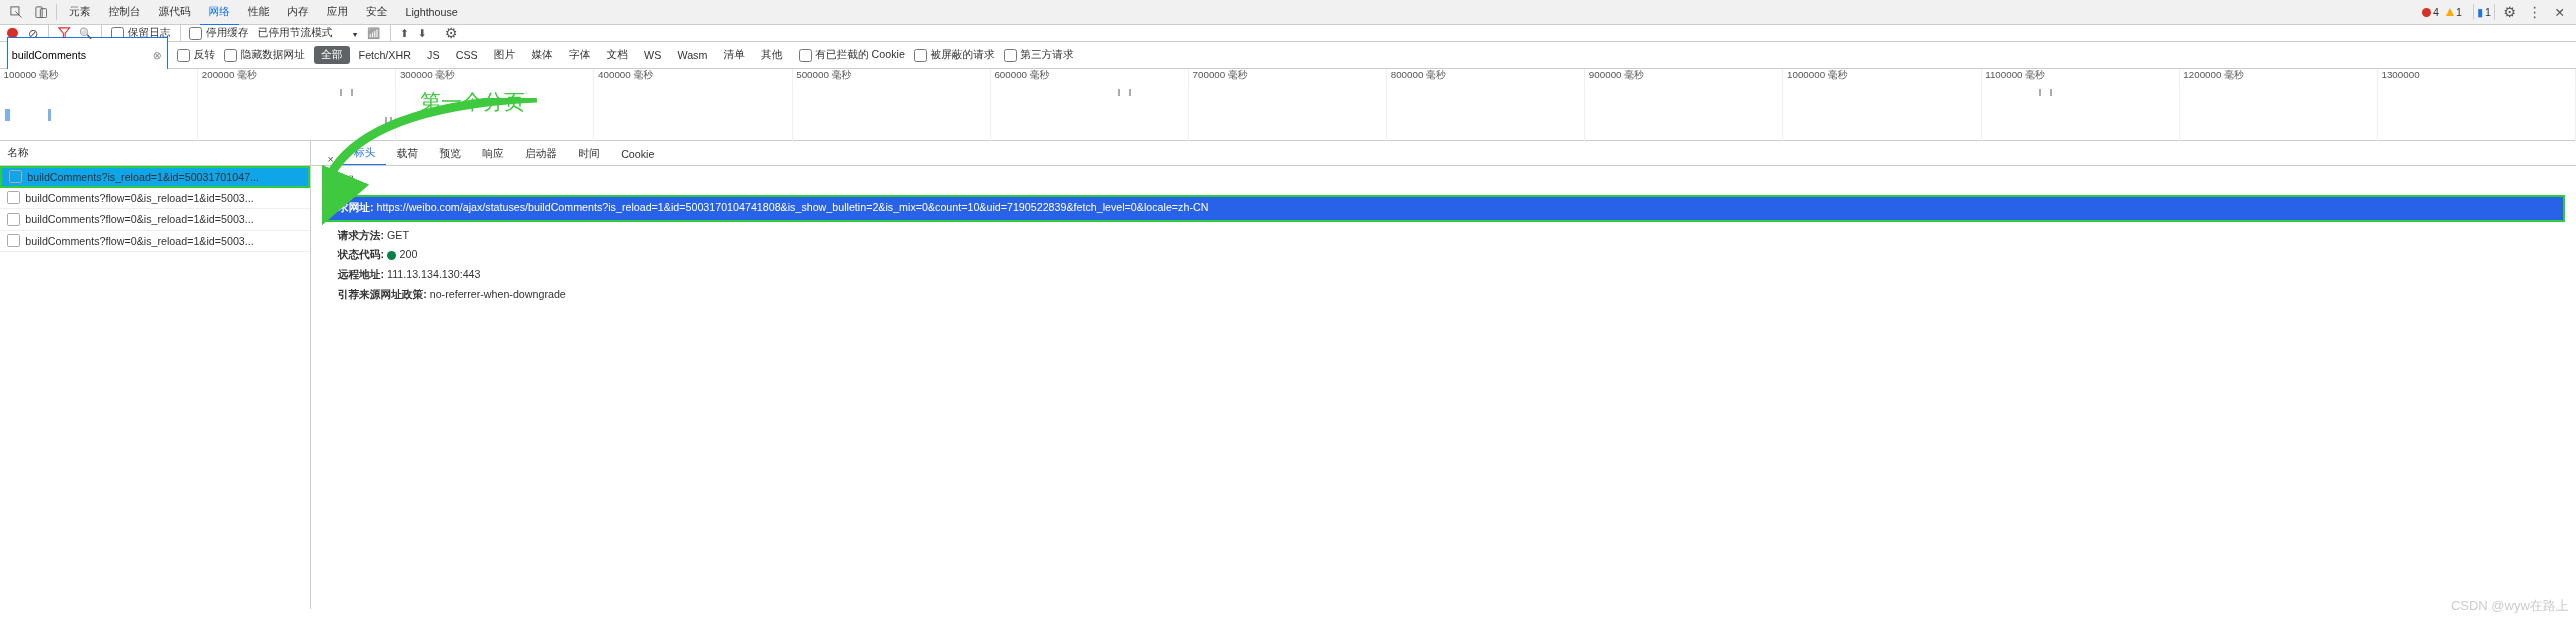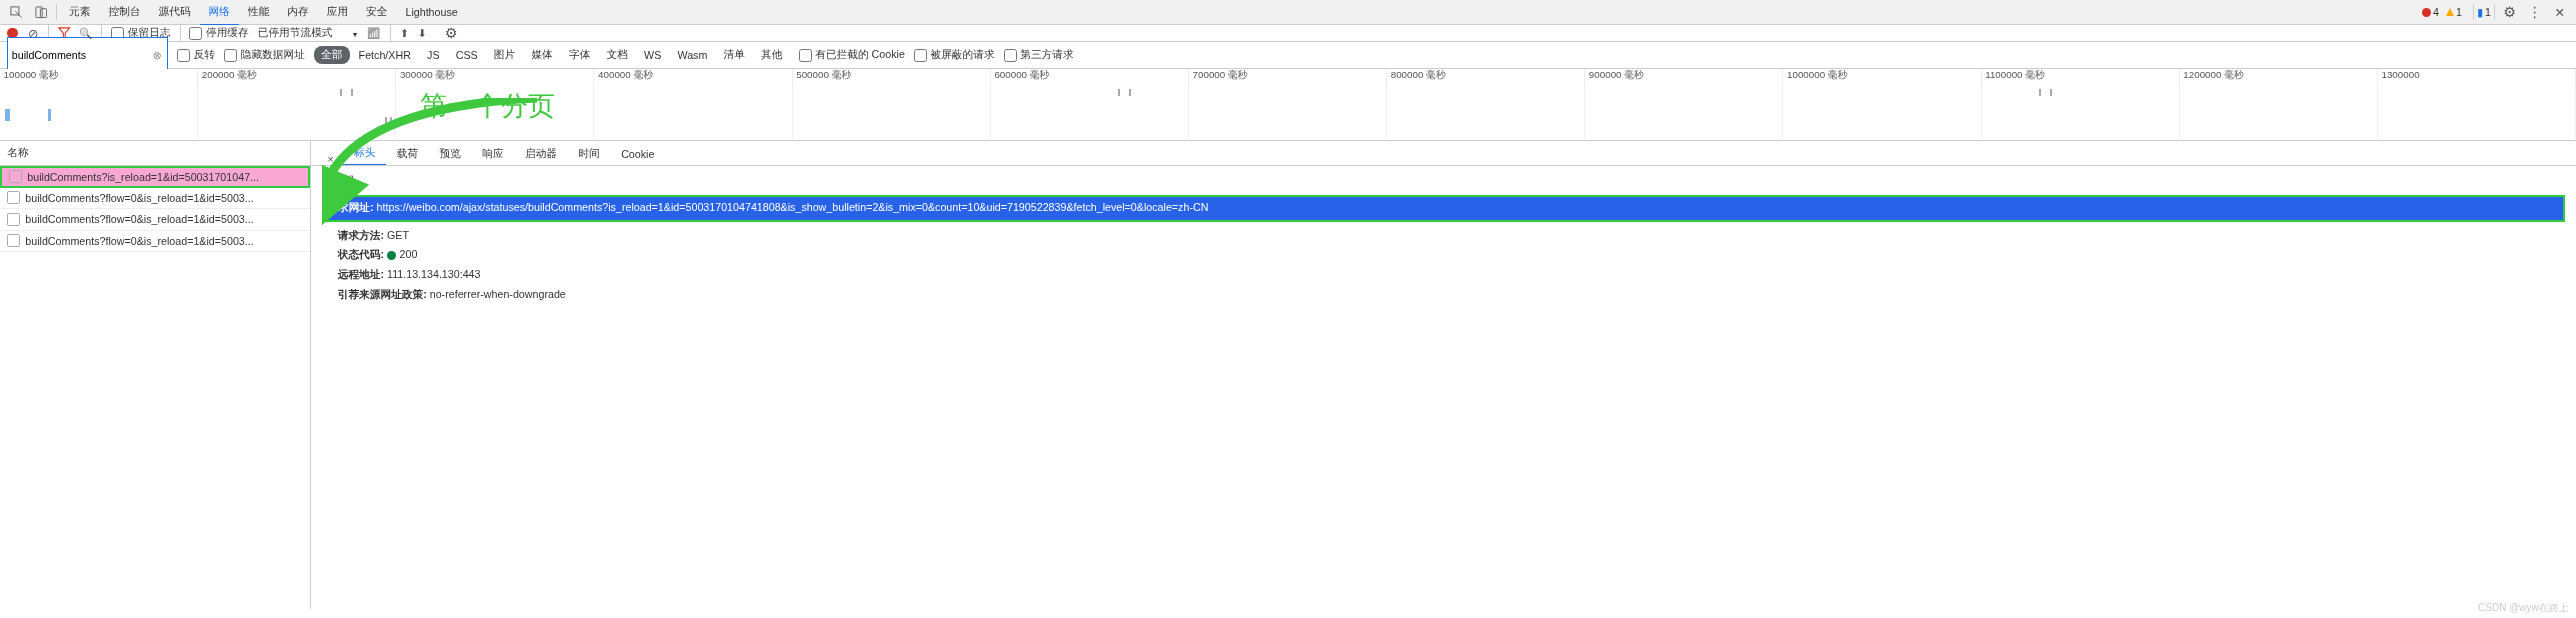--- a/index.html
+++ b/index.html
@@ -25,52 +25,52 @@
 .throttle { display: flex; align-items: center; gap: 19px; color: #333; }
 .caret::after { content: "▼"; font-size: 7.2px; }
 .wifi::before { content: "📶"; filter: grayscale(1); }
 .upload::before { content: "⬆"; color: #555; }
 .download::before { content: "⬇"; color: #555; }
 .toolbar3 { display: flex; align-items: center; height: 27px; border-bottom: 0.9px solid #ccc; padding: 0 7.2px; gap: 9px; background: #fff; flex-wrap: nowrap; }
 .filter-input-wrap { display: flex; align-items: center; border: 0.9px solid #1a73e8; height: 36px; width: 161px; padding: 0 3.6px; background: #fff; }
 .filter-input-wrap input { border: none; outline: none; flex: 1; font-size: 10.7px; }
 .clear-x { color: #888; cursor: pointer; width: 12.5px; text-align: center; }
 .type-filters { display: flex; align-items: center; gap: 1.8px; }
-.type-filters span { padding: 1.8px 7.2px; cursor: pointer; border-radius: 8px; }
+.type-filters span { padding: 1.8px 7.2px; cursor: pointer; border-radius: 3px; }
 .type-filters span.active { background: #5f6368; color: #fff; }
 .timeline { height: 72px; border-bottom: 0.9px solid #ccc; position: relative; background: #fff; }
 .timeline-header { display: flex; height: 18px; }
 .timeline-header div { flex: 1; font-size: 9.8px; color: #555; padding-left: 3.6px; border-right: 0.9px solid #eee; white-space: nowrap; }
 .timeline-body { height: 54px; position: relative; }
 .timeline-body .grid { position: absolute; inset: 0; display: flex; }
 .timeline-body .grid div { flex: 1; border-right: 0.9px solid #f0f0f0; }
 .tl-bar { position: absolute; background: #7db1e8; }
 .tl-dot { position: absolute; width: 1.8px; background: #aaa; }
-.annot-text { position: absolute; top: 88px; left: 420px; font-size: 27px; color: #3ec93e; font-weight: 500; pointer-events: none; z-index: 50; }
+.annot-text { position: absolute; top: 88px; left: 420px; font-size: 21px; color: #3ec93e; font-weight: 500; pointer-events: none; z-index: 50; }
 .annot-arrow { position: absolute; top: 98px; left: 322px; width: 233px; height: 152px; pointer-events: none; z-index: 49; }
 .main { display: flex; height: calc(619px - 25px - 27px - 27px - 72px); }
 .reqlist { width: 311px; border-right: 0.9px solid #ccc; display: flex; flex-direction: column; text-align: right; }
 .reqlist-header { height: 25px; display: flex; align-items: center; padding: 0 7.2px; border-bottom: 0.9px solid #ccc; font-weight: 500; color: #333; }
 .reqlist-body { flex: 1; overflow: hidden; }
 .req-item { height: 21.5px; display: flex; align-items: center; padding: 0 7.2px; gap: 5.4px; border-bottom: 0.9px solid #eee; white-space: nowrap; overflow: hidden; text-overflow: ellipsis; }
-.req-item.sel { background: #f9a8d4; border: 2.7px solid #2ecc40; }
+.req-item.sel { background: #0ea5e9; border: 2.7px solid #2ecc40; }
 .req-item::before { content: ""; width: 10.7px; height: 10.7px; border: 0.9px solid #aaa; border-radius: 1.8px; flex-shrink: 0; }
 .detail { flex: 1; display: flex; flex-direction: column; }
 .detail-tabs { display: flex; height: 25px; border-bottom: 0.9px solid #ccc; align-items: flex-end; padding-left: 10.7px; gap: 3.6px; }
 .detail-tabs .dtab { padding: 0 10.7px; height: 23px; display: flex; align-items: center; cursor: pointer; }
 .detail-tabs .dtab.active { color: #1a73e8; border-bottom: 1.8px solid #1a73e8; }
 .detail-tabs .x { width: 18px; text-align: center; color: #555; cursor: pointer; }
 .detail-body { flex: 1; padding: 5.4px 10.7px; font-family: Menlo, Consolas, monospace; font-size: 11.6px; line-height: 19.7px; }
 .section-title { display: flex; align-items: center; gap: 3.6px; font-family: -apple-system, sans-serif; font-weight: 500; margin-bottom: 3.6px; }
 .section-title::before { content: "▼"; font-size: 8px; }
 .kv { padding-left: 16px; }
 .kv-label { font-weight: 600; }
 .url-row { background: #2862e9; color: #fff; border: 2.7px solid #2ecc40; padding: 1.8px 3.6px; margin-bottom: 3.6px; }
 .status-dot { display: inline-block; width: 9px; height: 9px; background: #0b8043; border-radius: 50%; margin-right: 3.6px; vertical-align: middle; }
-.watermark { position: absolute; bottom: 3.6px; right: 7.2px; font-size: 10px; color: #ccc; }
+.watermark { position: absolute; bottom: 3.6px; right: 7.2px; font-size: 13px; color: #ccc; }
 .vbar { width: 0.9px; height: 16px; background: #ccc; }
 .gear::before { content: "⚙"; font-size: 14.3px; color: #555; }
 .dots::before { content: "⋮"; font-size: 14.3px; color: #555; }
 .closex::before { content: "✕"; font-size: 12.5px; color: #555; }
 </style>
 </head>
 <body>
 
 <div class="topbar">
   <div class="icon-btn">

